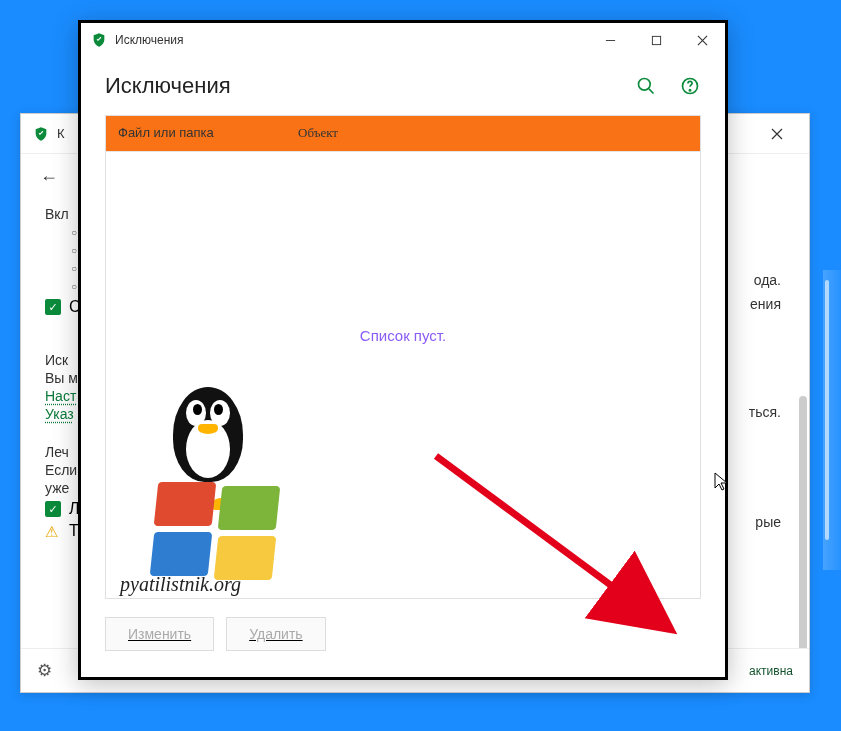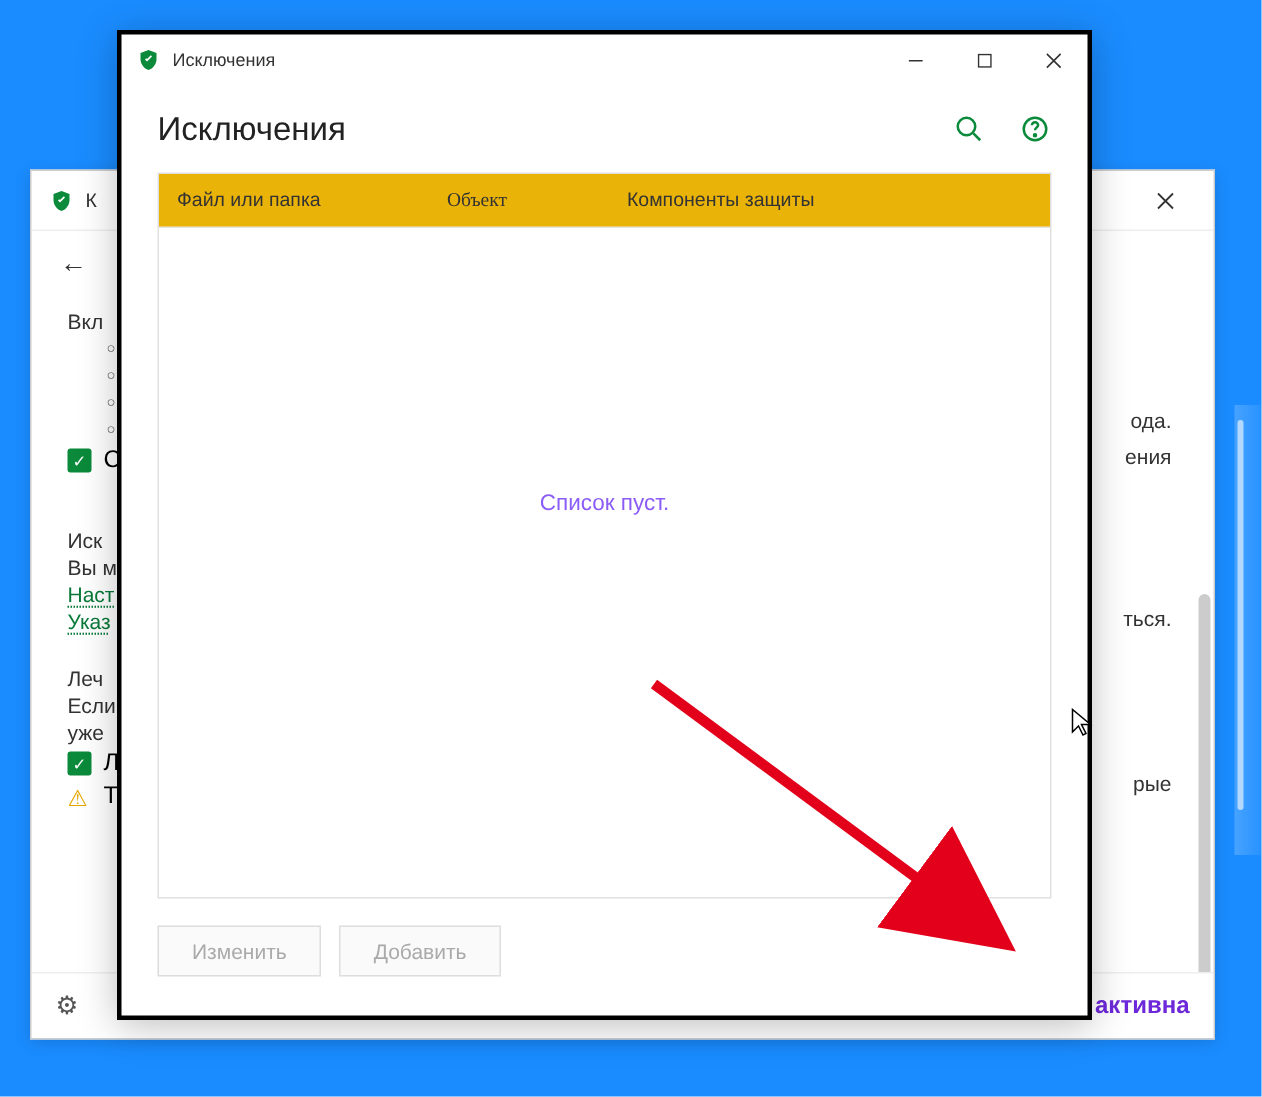--- a/index.html
+++ b/index.html
@@ -28,21 +28,21 @@
     .parent-content .line { font-size: 14px; color: #333; margin: 2px 0; white-space: nowrap;}
     .parent-content .bullet { display:flex; align-items:center; padding-left:26px; gap:6px;}
     .parent-content .bullet::before { content:"○"; font-size:10px; color:#666; }
     .parent-content .check-row { display:flex; align-items:center; gap:8px; margin:4px 0;}
     .check-green { width:16px; height:16px; background:#0a8a3a; display:inline-flex; align-items:center; justify-content:center; color:#fff; font-size:11px; border-radius:2px;}
     .warn-y { width:16px; height:16px; color:#e6a700; font-size:15px; }
     .section-title { font-size:15px; color:#222; margin-top:14px; margin-bottom:4px; font-weight:400;}
     .parent-content .link { color:#0a7a3a; text-decoration: underline dotted; cursor:pointer; text-underline-offset:3px;}
     .parent-bottom { position:absolute; left:0; right:0; bottom:0; height:44px; border-top:1px solid #eee; display:flex; align-items:center; padding:0 16px; }
     .gear-icon { font-size:17px; color:#555; cursor:pointer;}
-    .parent-bottom .status { margin-left:auto; font-size:16px; color:#6d28d9;font-weight:bold;}
+    .parent-bottom .status { margin-left:auto; font-size:12px; color:#14532d;}
     .right-trunc { position:absolute; right: 28px; font-size:14px; color:#333; }
 
     
     .exclusions-window {
       position: absolute;
       left: 78px; top: 20px;
       width: 650px; height: 660px;
       background: #fff;
       border: 3px solid #000000;
       box-shadow: 0 4px 24px rgba(0,0,0,0.25);
@@ -62,21 +62,21 @@
     }
     .ex-header h1 { font-size: 22px; font-weight: 400; color:#222; }
     .ex-header .actions { margin-left:auto; display:flex; gap:22px; }
     .icon-btn { width:22px; height:22px; cursor:pointer; color:#0a8a3a; display:flex; align-items:center; justify-content:center;}
     .icon-btn svg { width:20px; height:20px; }
 
     .ex-table-wrap {
       margin: 0 24px; border:1px solid #e0e0e0; flex: 0 0 auto;
       height: 484px; display:flex; flex-direction:column; position:relative;
     }
-    .ex-thead { display:flex; height:36px; border-bottom:1px solid #e5e5e5; background:#eab308;}
+    .ex-thead { display:flex; height:36px; border-bottom:1px solid #e5e5e5; background:#f97316;}
     .ex-th { font-size:13px; color:#333; padding:9px 12px; border-right:1px solid transparent; }
     .ex-th.c1 { width:180px; }
     .ex-th.c2 { width:120px;font-family:Liberation Serif, serif; }
     .ex-th.c3 { width:170px; }
     .ex-th.c4 { width:110px; }
     .ex-tbody { flex:1; display:flex; align-items:center; justify-content:center; position:relative;}
     .empty-text { font-size:15px; color:#8b5cf6; position:relative; top:-40px;}
 
     .watermark { position:absolute; left:2px; bottom: -4px; width:220px; height:220px; pointer-events:none; }
     .penguin { position:absolute; left:40px; top:0; width:120px; height:130px; }
@@ -92,21 +92,21 @@
     .winlogo { position:absolute; left:20px; top:100px; width:180px; height:110px; }
     .flag { position:absolute; width:58px; height:44px; border-radius:4px; transform:skewX(-6deg);}
     .flag.red{background:#e04a2f; left:28px; top:0;}
     .flag.green{background:#7db43a; left:92px; top:4px;}
     .flag.blue{background:#2f7dd1; left:24px; top:50px;}
     .flag.yellow{background:#f7c93e; left:88px; top:54px;}
     .wm-text { position:absolute; left:12px; bottom:6px; font-family: Georgia, serif; font-style:italic; font-size:20px; color:#222; text-shadow:0 0 2px #fff; }
 
     .arrow-svg { position:absolute; left:310px; top:330px; width:290px; height:200px; pointer-events:none;}
 
-    .ex-footer { display:flex; align-items:center; padding: 18px 24px; gap:12px;}
+    .ex-footer { display:flex; align-items:center; padding: 18px 24px; gap:12px;text-decoration:underline;}
     .btn { height:34px; padding:0 22px; font-size:14px; border:1px solid #ccc; background:#fff; cursor:pointer; color:#333;}
     .btn.disabled { color:#aaa; border-color:#ddd; cursor:default; background:#fafafa;}
     .btn.primary { margin-left:auto; color:#222; }
 
     .cursor-arrow { position:absolute; left:714px; top:472px; width:16px; height:20px; pointer-events:none;}
 
     
     .winedge { position:absolute; right:0; top:270px; width:18px; height:300px; background:linear-gradient(90deg, rgba(255,255,255,0.2), rgba(255,255,255,0.05)); }
     .winedge .bar { width:4px; height:260px; background:rgba(255,255,255,0.6); position:absolute; left:2px; top:10px; border-radius:2px;}
   </style>
@@ -226,38 +226,57 @@
             <circle cx="12" cy="17" r="0.8" fill="currentColor"></circle>
           </svg>
       </div>
     </div>
   </div>
 
   <div class="ex-table-wrap">
     <div class="ex-thead">
       <div class="ex-th c1">Файл или папка</div>
       <div class="ex-th c2">Объект</div>
-      <div class="ex-th c3">Компоненты защиты</div>
     </div>
     <div class="ex-tbody">
       <span class="empty-text">Список пуст.</span>
     </div>
 
+    <div class="watermark">
+      <div class="penguin">
+        <div class="body"></div>
+          <div class="belly"></div>
+        <div class="eye l"></div>
+          <div class="eye r"></div>
+        <div class="pupil l"></div>
+          <div class="pupil r"></div>
+        <div class="beak"></div>
+        <div class="foot l"></div>
+          <div class="foot r"></div>
+      </div>
+      <div class="winlogo">
+        <div class="flag red"></div>
+          <div class="flag green"></div>
+          <div class="flag blue"></div>
+          <div class="flag yellow"></div>
+      </div>
+      <div class="wm-text">pyatilistnik.org</div>
+    </div>
 
     <svg class="arrow-svg" viewBox="0 0 290 200">
       <defs>
           <marker id="ah" markerWidth="14" markerHeight="14" refX="10" refY="6" orient="auto">
             <path d="M0,0 L12,6 L0,12 z" fill="#e2001a"></path>
           </marker>
         </defs>
       <line x1="20" y1="10" x2="250" y2="180" stroke="#e2001a" stroke-width="7" marker-end="url(#ah)"></line>
     </svg>
   </div>
 
   <div class="ex-footer">
     <button class="btn disabled">Изменить</button>
-    <button class="btn disabled">Добавить</button>
+    <button class="btn disabled">Удалить</button>
   </div>
 </div>
 
 <svg class="cursor-arrow" viewBox="0 0 16 20">
   <path fill="#fff" stroke="#000" stroke-width="1" d="M1 1l0 15 4-4 3 6 2-1-3-6 6 0z"></path>
 </svg>
 
 </body></html>

